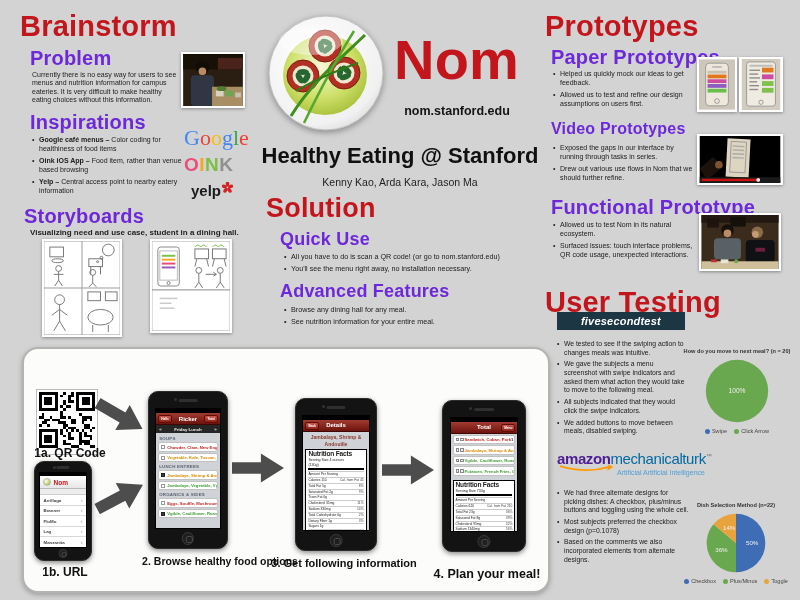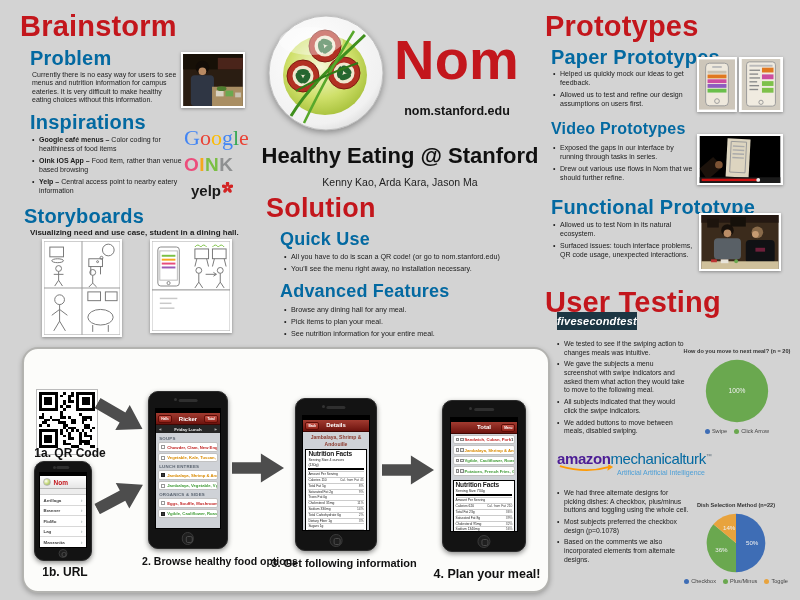--- a/index.html
+++ b/index.html
@@ -1,20 +1,20 @@
 <!DOCTYPE html>
 <html><head>
 <meta charset="utf-8">
 <style>
   *{margin:0;padding:0;box-sizing:border-box}
   html,body{width:800px;height:600px}
   body{position:relative;background:#d3d3d3;font-family:"Liberation Sans","DejaVu Sans",sans-serif;color:#1b1b1b;overflow:hidden}
   .abs{position:absolute}
   .h1{color:#C3161C;font-weight:bold;letter-spacing:.2px}
-  .h2{color:#0369a1;font-weight:bold;letter-spacing:.2px}
+  .h2{color:#6d28d9;font-weight:bold;letter-spacing:.2px}
   .ctr{text-align:center}
   ul{list-style:none}
   .bl li{position:relative;padding-left:7px;margin-bottom:3px;line-height:1.28}
   .bl li::before{content:"•";position:absolute;left:0;top:0}
   .photo{background:#fff;padding:2px;box-shadow:0 1px 3px rgba(0,0,0,.35);font-size:0}
   
   .panel{left:22px;top:347px;width:528px;height:246px;background:#fcfcfa;border:2px solid #b3b3b0;border-radius:16px;box-shadow:0 2px 5px rgba(0,0,0,.25)}
   .step{font-weight:bold;color:#111}
   .arrow{fill:#4d4d4d}
   
@@ -43,21 +43,21 @@
   .nfbar{height:2.5px;background:#000;margin:1px 0}
   .nfr{display:flex;justify-content:space-between;font-size:3.3px;line-height:1.45;border-top:1px solid #ccc}
   .nfr span:last-child{color:#444}
   .dtitle{color:#8B3A2E;font-size:5px;font-weight:bold;text-align:center;line-height:1.25;margin:2.5px 1px}
   .unav{height:13px;background:linear-gradient(#fefefe,#e6e6e6);border-bottom:1px solid #b9b9b9;display:flex;align-items:center;gap:2px;padding:0 3px}
   .ulogo{width:8px;height:8px;border-radius:50%;background:radial-gradient(circle at 35% 35%,#fff,#cfe08a 45%,#8aa83c);border:1px solid #bbb;flex:none}
   .unom{color:#C3161C;font-size:6.5px;font-weight:bold}
   .usearch{height:6px;background:#ededed;border-bottom:1px solid #ccc}
   .urow{height:10.5px;background:#fff;border-bottom:1px solid #d8d8d8;display:flex;align-items:center;padding:0 3px;font-size:4.4px;font-weight:bold;color:#444}
   
-  .fst{background:#1c3643;color:#fff;font-size:11px;font-weight:bold;font-style:italic;padding:3px 0;display:inline-block;letter-spacing:.2px}
+  .fst{background:#1c3643;color:#fff;font-size:11px;font-weight:bold;font-style:italic;padding:3px 24px;display:inline-block;letter-spacing:.2px}
   .pie-title{font-size:5.6px;font-weight:bold;color:#333;text-align:center;white-space:nowrap}
   .pie-legend{display:flex;justify-content:center;gap:7px;margin-top:3px;font-size:5.6px;color:#444}
   .lgi{display:flex;align-items:center;gap:2px}
   .lgd{width:5px;height:5px;border-radius:50%;display:inline-block}
   .amz{font-size:15px;font-weight:bold;color:#4c1d95;letter-spacing:-.4px}
   .mtk{font-size:15px;color:#0369a1;letter-spacing:-.4px}
   .tm{font-size:6px;color:#5E6F7B;vertical-align:super}
   .tagline{font-size:7px;color:#4D9FD6;margin-left:60px;margin-top:1px}
   .glet{font-family:"Liberation Serif","DejaVu Serif",serif;font-size:22px}
   .olet{font-size:19px;font-weight:bold;letter-spacing:.5px}
@@ -242,21 +242,20 @@
 
 <div class="abs h1" style="left:266px;top:193px;font-size:27px">Solution</div>
 <div class="abs h2" style="left:280px;top:229px;font-size:18px">Quick Use</div>
 <ul class="abs bl" style="left:284px;top:252px;width:254px;font-size:7.2px">
   <li>All you have to do is scan a QR code! (or go to nom.stanford.edu)</li>
   <li>You'll see the menu right away, no installation necessary.</li>
 </ul>
 <div class="abs h2" style="left:280px;top:281px;font-size:18px">Advanced Features</div>
 <ul class="abs bl" style="left:284px;top:305px;width:254px;font-size:7.2px">
   <li>Browse any dining hall for any meal.</li>
-  <li>Pick items to plan your meal.</li>
   <li>See nutrition information for your entire meal.</li>
 </ul>
 
 <div class="abs h1" style="left:545px;top:10px;font-size:29px">Prototypes</div>
 <div class="abs h2" style="left:551px;top:46px;font-size:20px">Paper Prototypes</div>
 <ul class="abs bl" style="left:553px;top:70px;width:142px;font-size:7px">
   <li>Helped us quickly mock our ideas to get feedback.</li>
   <li>Allowed us to test and refine our design assumptions on users first.</li>
 </ul>
 <div class="abs photo" style="left:697px;top:57px">

